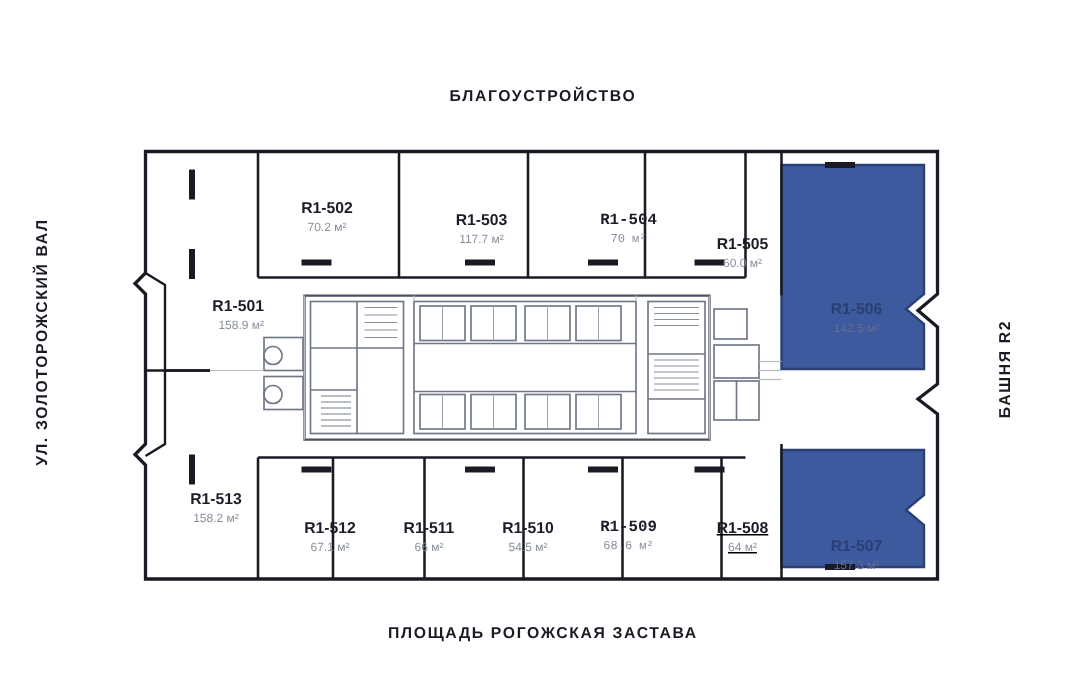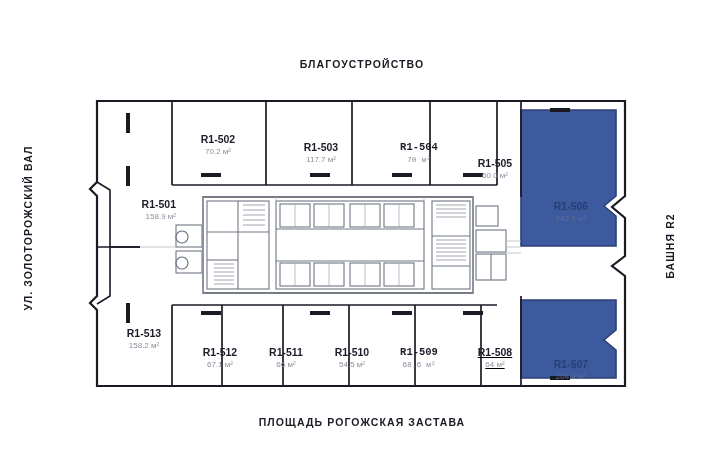--- a/index.html
+++ b/index.html
@@ -271,21 +271,21 @@
     <div class="unit" style="left: 459px; top: 157px; width: 72px;">
       <div class="code">R1-505</div>
       <div class="area">60.0 м²</div>
     </div>
     <div class="unit sold" style="left: 535px; top: 200px; width: 72px;">
       <div class="code">R1-506</div>
       <div class="area">142.5 м²</div>
     </div>
     <div class="unit sold" style="left: 535px; top: 330px; width: 72px; margin-top: 28px;">
       <div class="code">R1-507</div>
-      <div class="area">204.4 м²</div>
+      <div class="area">157.3 м²</div>
     </div>
     <div class="unit" style="left: 459px; top: 346px; width: 72px; text-decoration: underline;">
       <div class="code">R1-508</div>
       <div class="area">64 м²</div>
     </div>
     <div class="unit" style="left: 383px; top: 346px; width: 72px; font-family: Liberation Mono, monospace;">
       <div class="code">R1-509</div>
       <div class="area">68.6 м²</div>
     </div>
     <div class="unit" style="left: 316px; top: 346px; width: 72px;">

